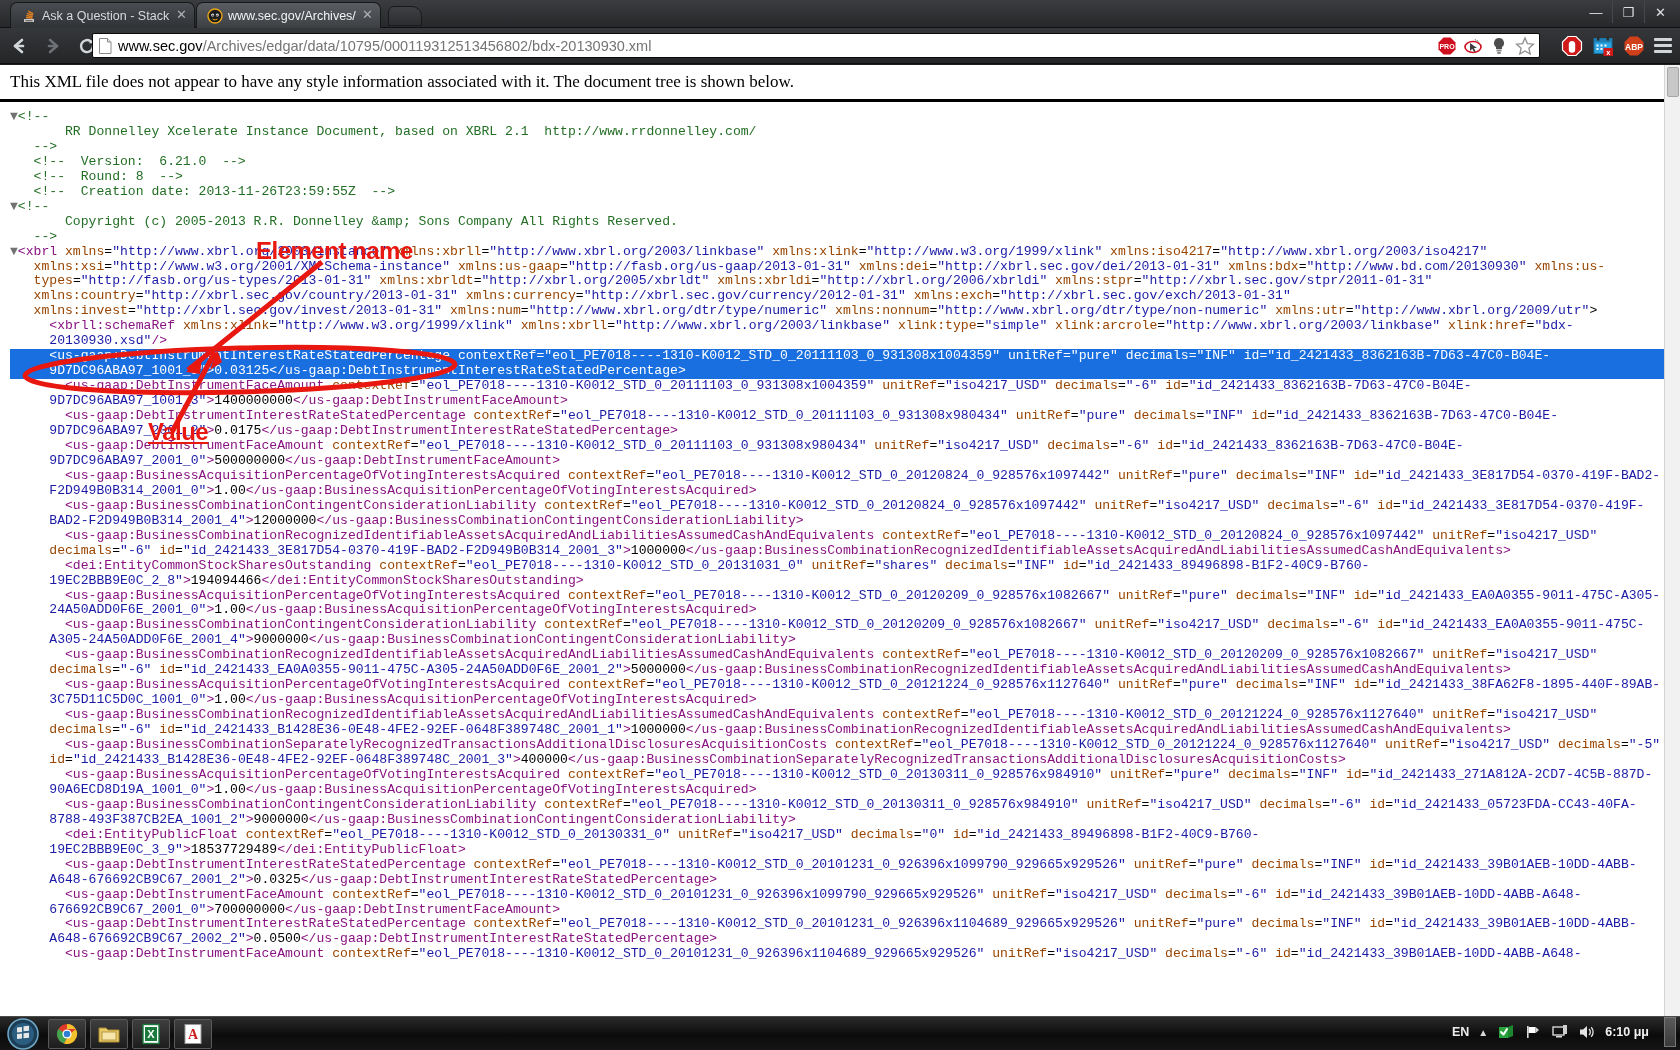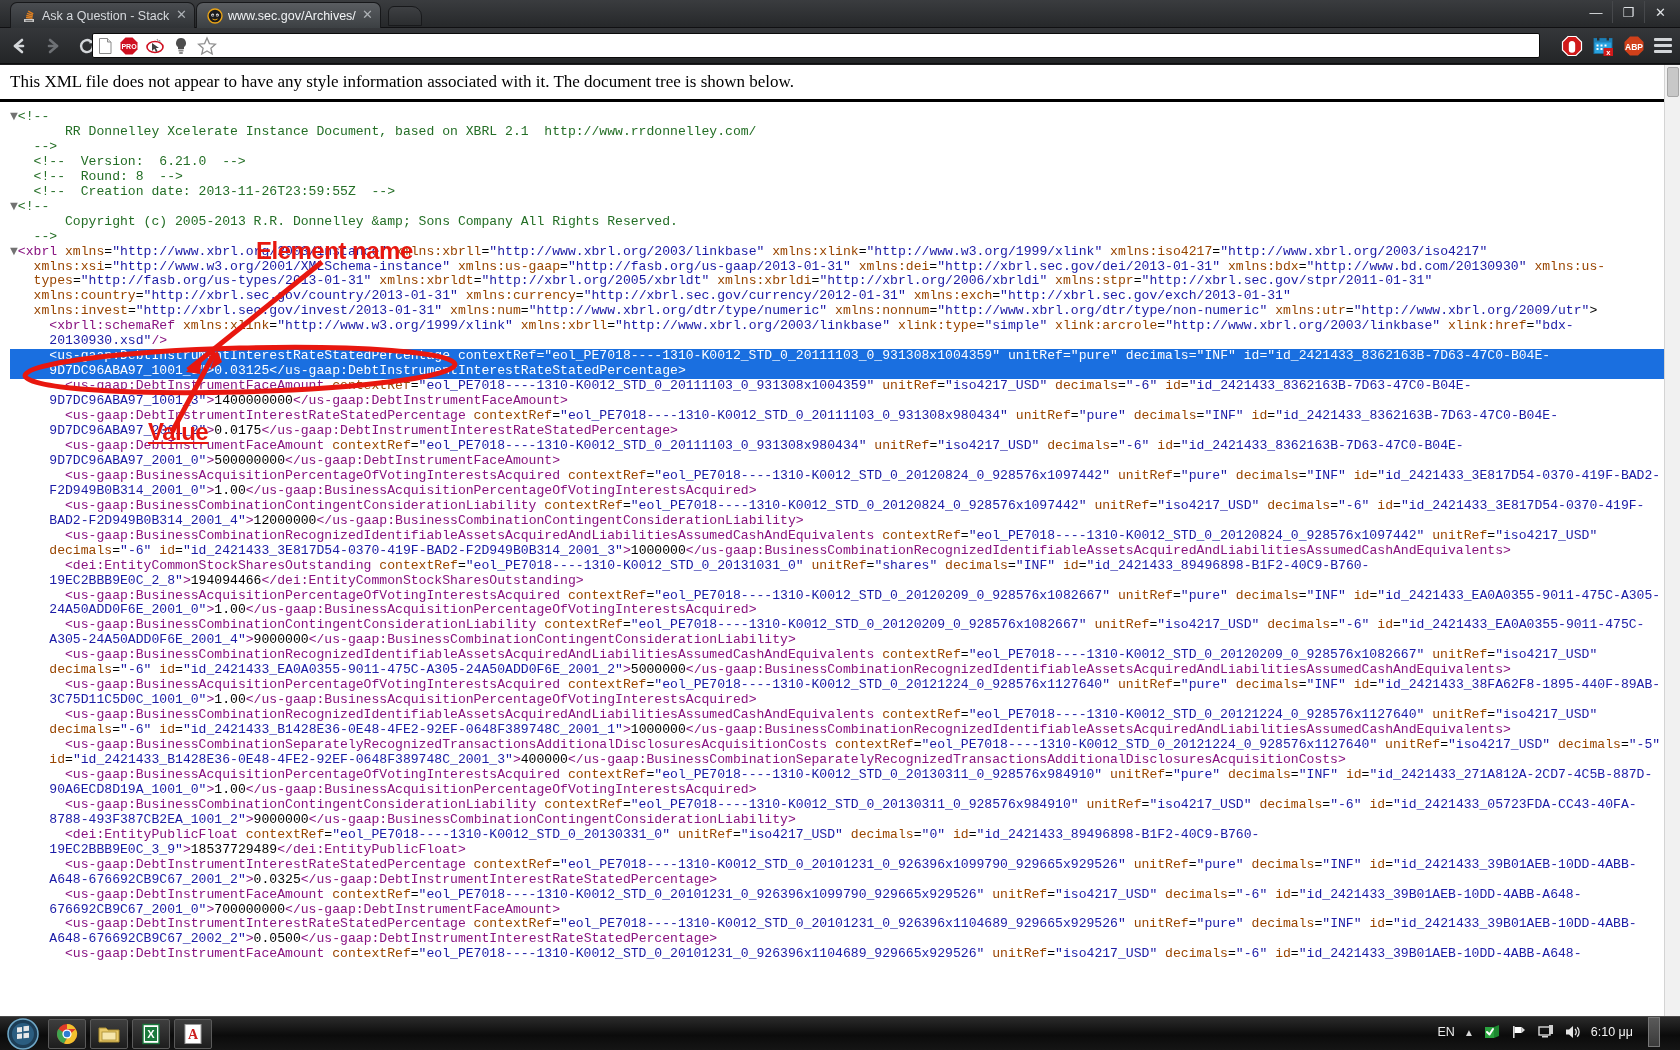--- a/index.html
+++ b/index.html
@@ -187,21 +187,21 @@
     display: flex; align-items: center; justify-content: center;
   }
   .tb-item {
     width: 38px; height: 30px; margin-left: 4px;
     display: flex; align-items: center; justify-content: center;
     background: linear-gradient(#3e3e3e, #1d1d1d);
     border: 1px solid #5a5a5a; border-radius: 2px;
   }
   #tray {
     position: absolute; right: 0; top: 0; height: 30px;
-    display: flex; align-items: center; gap: 9px; padding-right: 20px;
+    display: flex; align-items: center; gap: 9px; padding-right: 4px; font-weight: bold;
   }
   #tray-lang { color: #ebebeb; font-size: 12.5px; }
   #tray-clock { color: #f2f2f2; font-size: 12.5px; }
   #show-desktop {
     width: 12px; height: 30px; margin-left: 6px;
     background: linear-gradient(#5a5a5a,#3a3a3a);
     border: 1px solid #777;
   }
   .tray-ico { width: 18px; height: 18px; }
 </style>
@@ -265,20 +265,21 @@
         <path d="M16 10 A6 6 0 1 1 13.5 5.2" stroke="#d4d7da" stroke-width="2.4" fill="none" stroke-linecap="round"></path>
         <path d="M16.4 2.6 L16.4 7.2 L11.8 7.2 Z" fill="#d4d7da"></path>
       </svg>
     </div>
 
     <div id="omnibox">
       <svg id="page-doc-icon" viewBox="0 0 15 16">
         <path d="M1.5 0.5 H9.5 L13 4 V15.5 H1.5 Z" fill="#fff" stroke="#8a8a8a" stroke-width="1"></path>
         <path d="M9.5 0.5 V4 H13" fill="#e4e4e4" stroke="#8a8a8a" stroke-width="1"></path>
       </svg>
+      <div id="url-text"><span>www.sec.gov</span><span class="dim">/Archives/edgar/data/10795/000119312513456802/bdx-20130930.xml</span></div>
       <svg class="omni-icon" viewBox="0 0 20 20">
         <polygon points="6.5,1.5 13.5,1.5 18.5,6.5 18.5,13.5 13.5,18.5 6.5,18.5 1.5,13.5 1.5,6.5" fill="#cf1020"></polygon>
         <text x="10" y="13" font-size="7" font-weight="bold" fill="#fff" text-anchor="middle" font-family="Liberation Sans, sans-serif">PRO</text>
       </svg>
       <svg class="omni-icon" viewBox="0 0 20 20">
         <ellipse cx="10" cy="11" rx="8" ry="5.5" fill="none" stroke="#cf1020" stroke-width="1.6"></ellipse>
         <path d="M7 7 L7 15 L9.3 12.7 L11 16 L12.6 15.2 L10.9 12 L14 12 Z" fill="#3f3f3f"></path>
         <path d="M12 3 L13.2 5" stroke="#9a9a9a" stroke-width="1.2"></path>
         <path d="M14.5 4 L14.9 6" stroke="#9a9a9a" stroke-width="1.2"></path>
       </svg>

